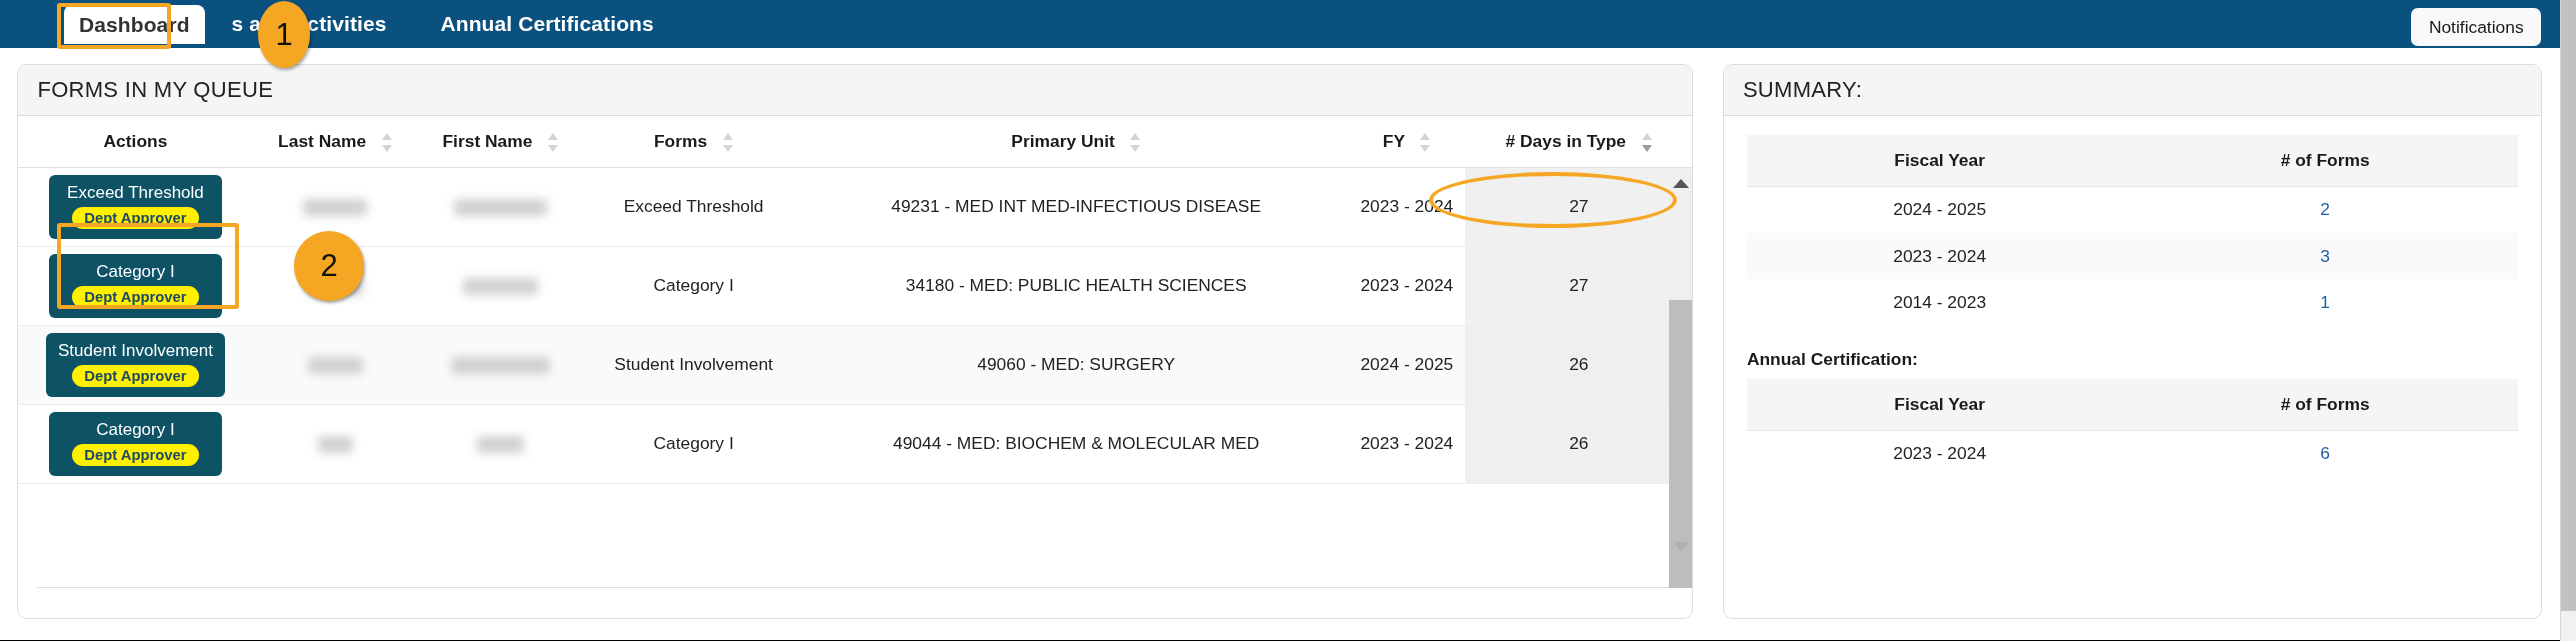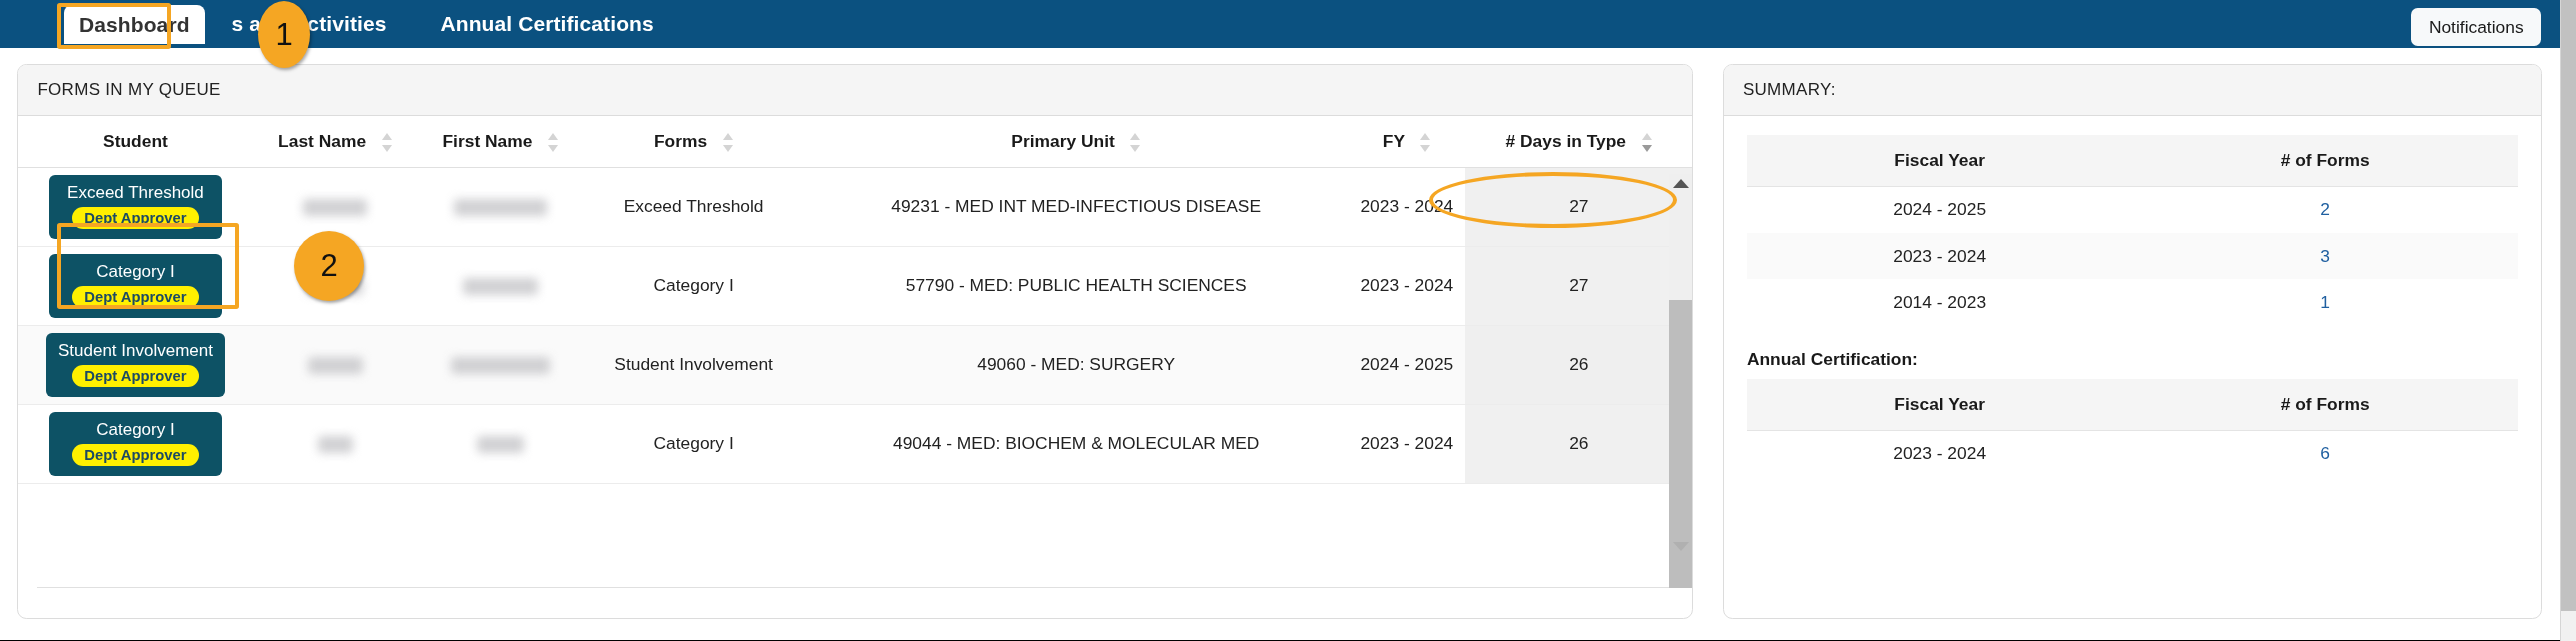--- a/index.html
+++ b/index.html
@@ -106,21 +106,21 @@
   }
   #queue-card { width:1676px; height:555px; }
   #summary-card { width:819px; height:555px; }
 
   .card-header {
     background:#f5f5f5;
     border-bottom:0.7px solid #dcdcdc;
     height:51px;
     display:flex; align-items:center;
     padding-left:19px;
-    font-size:17px;
+    font-size:22px;
     color:#222;
     letter-spacing:0.3px;
     flex:none;
   }
 
   
   #queue-body { position:relative; flex:1; }
   table.grid { border-collapse:collapse; width:100%; table-layout:fixed; }
   table.grid th {
     font-size:17.4px;
@@ -294,21 +294,21 @@
             <col style="width:161px">
             <col style="width:161px">
             <col style="width:215px">
             <col style="width:530px">
             <col style="width:114px">
             <col style="width:221px">
           </colgroup>
           <thead>
             <tr>
               <th>
-                <span>Student</span>
+                <span>Actions</span>
               </th>
               <th>
                 <span>Last Name</span>
                 <span class="sort-ico"><i class="up"></i><i class="dn"></i></span>
               </th>
               <th>
                 <span>First Name</span>
                 <span class="sort-ico"><i class="up"></i><i class="dn"></i></span>
               </th>
               <th>
@@ -357,21 +357,21 @@
                   <span class="a-badge">Dept Approver</span>
                 </button>
               </td>
               <td>
                 <span class="redacted" style="width:56px;"></span>
               </td>
               <td>
                 <span class="redacted" style="width:75px;"></span>
               </td>
               <td>Category I</td>
-              <td>57790 - MED: PUBLIC HEALTH SCIENCES</td>
+              <td>34180 - MED: PUBLIC HEALTH SCIENCES</td>
               <td>2023 - 2024</td>
               <td class="col-sorted">27</td>
             </tr>
 
             <tr class="alt" style="height:79px;">
               <td>
                 <button class="action-btn">
                   <span class="a-label">Student Involvement</span>
                   <span class="a-badge">Dept Approver</span>
                 </button>

